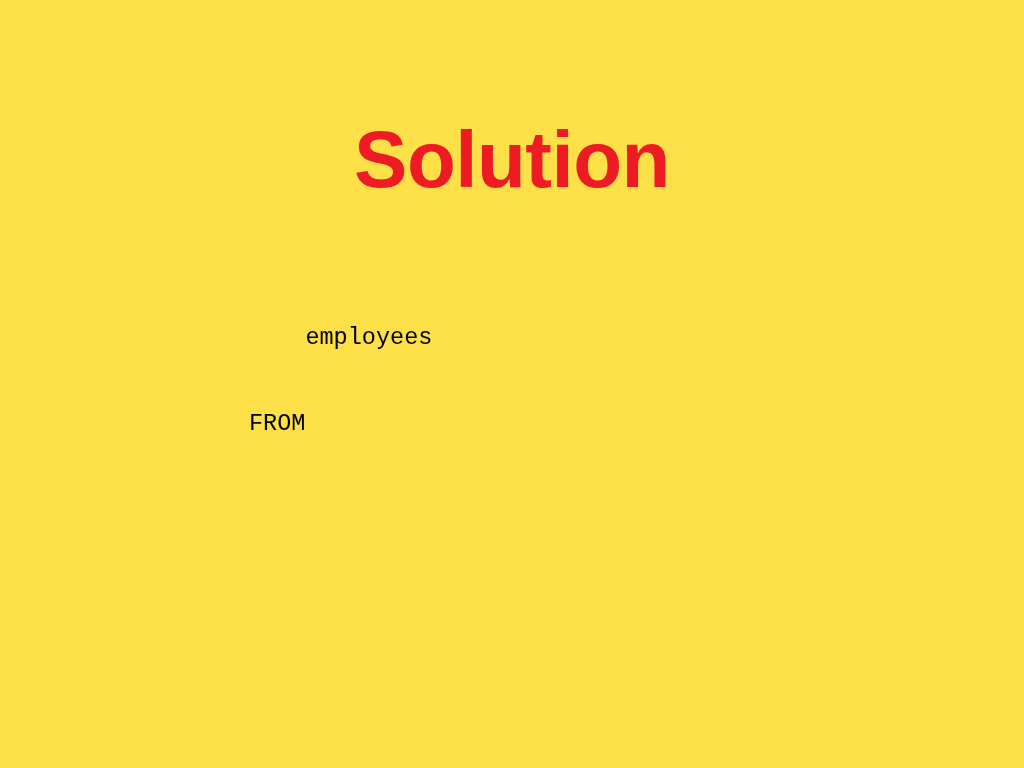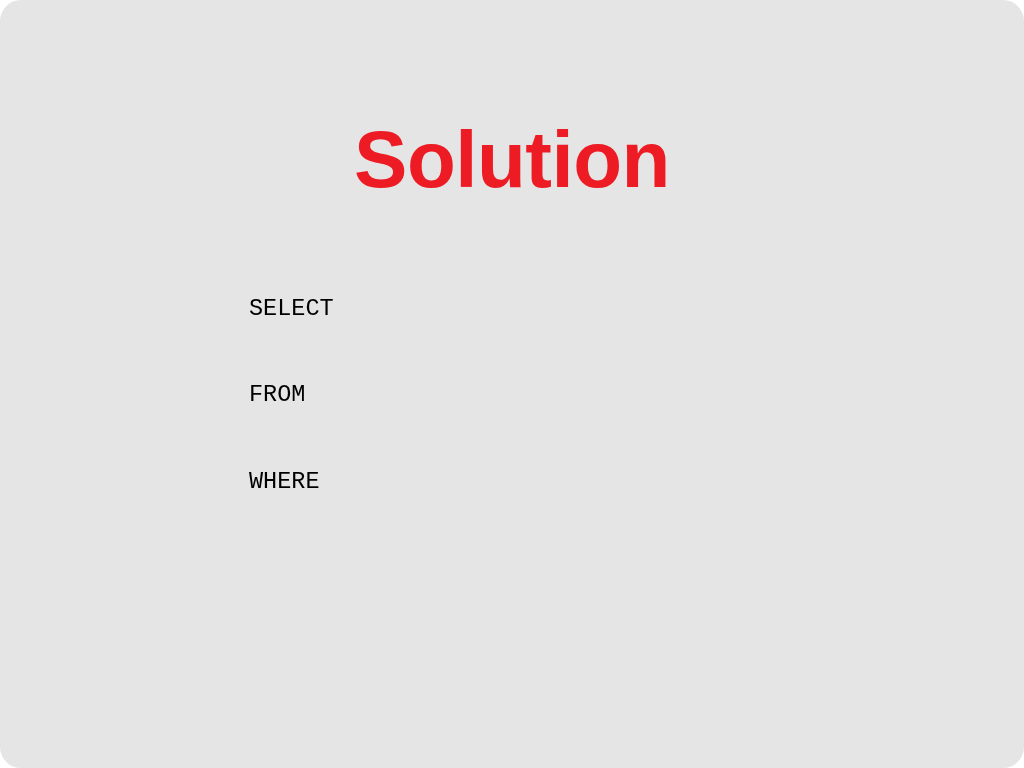--- a/index.html
+++ b/index.html
@@ -59,22 +59,22 @@
 
   .code-line {
     display: block;
     white-space: pre;
     min-height: 28.8px;
   }
 </style>
 </head>
 <body>
 
-<div class="slide" style="background: #e5e5e5; border-radius: 21px;">
+<div class="slide" style="background: #fde047;">
 
   <h1 class="slide-title" style="color: rgb(237, 28, 36);">Solution</h1>
 
-  <pre class="code-block" style="color: rgb(0, 0, 0);">    <span class="code-line">SELECT</span>
+  <pre class="code-block" style="color: rgb(0, 0, 0);">    
+    <span class="code-line">    employees</span>
     <span class="code-line">FROM</span>
-    <span class="code-line">WHERE</span>
   </pre>
 
 </div>
 
 </body></html>

